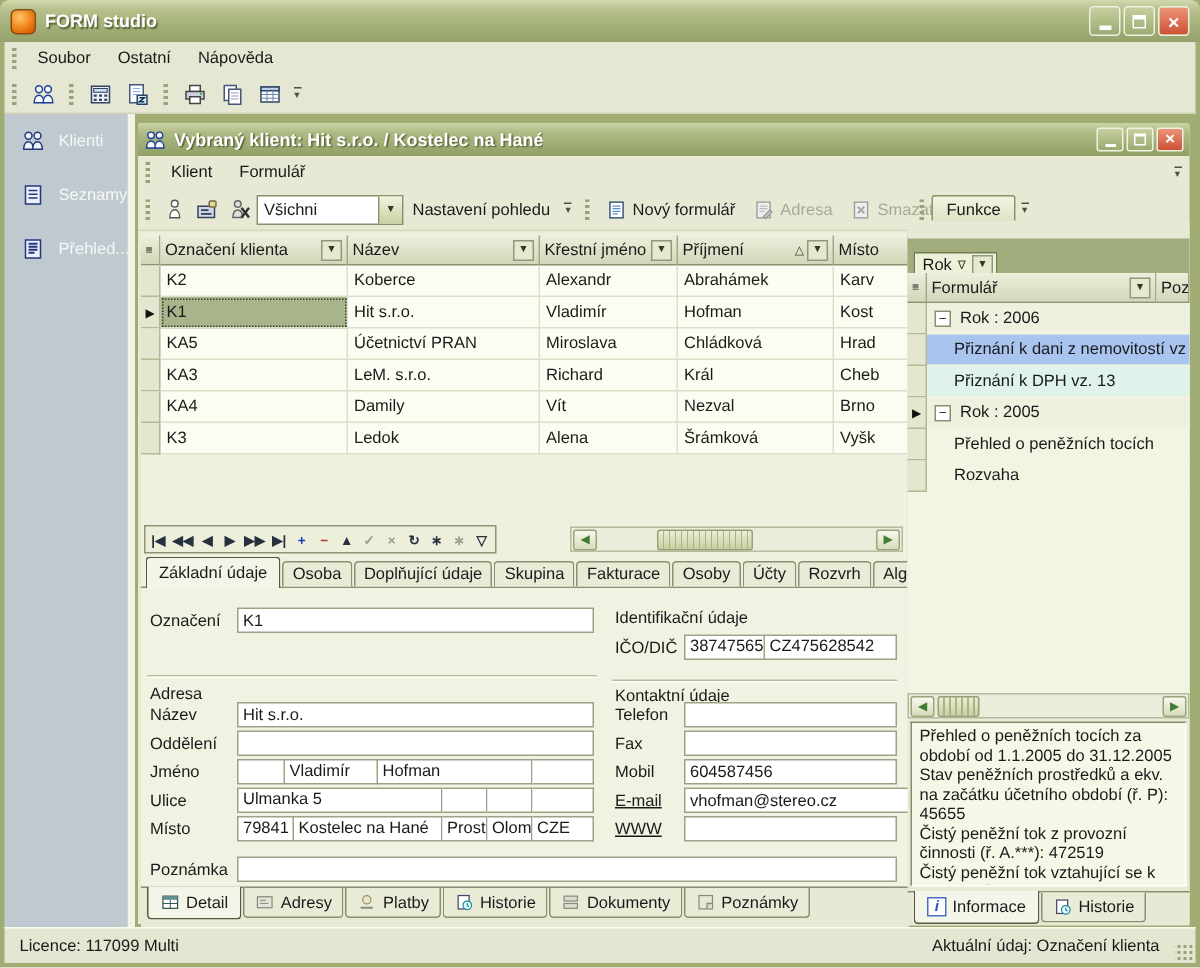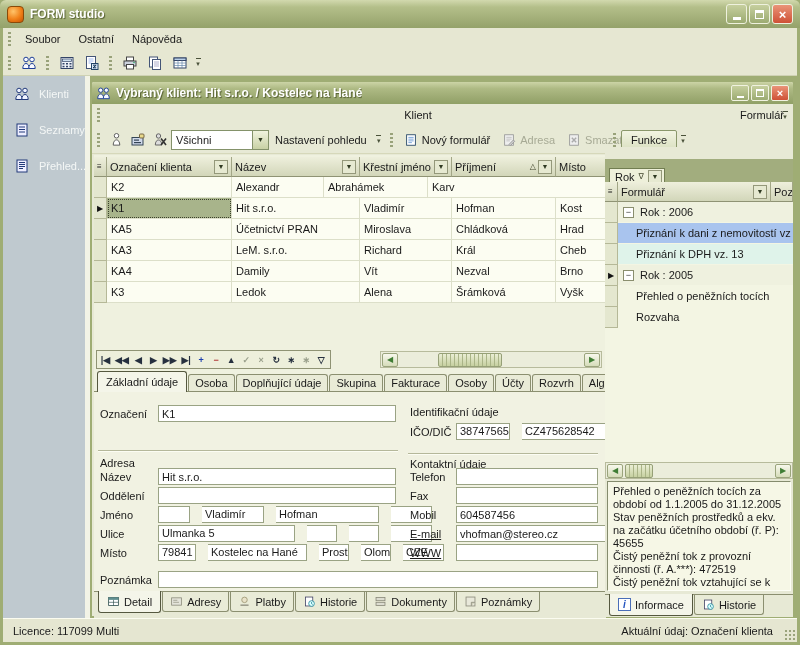--- a/index.html
+++ b/index.html
@@ -43,21 +43,21 @@
 .child-title { height:22px; border-radius:2px 2px 0 0;
   background:linear-gradient(180deg,#ccd4a6 0%,#aeba84 30%,#9fac75 65%,#90a066 100%);
   display:flex; align-items:center; padding:0 4px; }
 .child-title .title-text { font-size:12px; margin-left:5px; white-space:nowrap; overflow:hidden; }
 .cwbtn { width:18px; height:16px; border-radius:2px; border:1px solid #f0f2e0;
   background:linear-gradient(180deg,#c6cf9e,#9cab72); display:flex; align-items:center; justify-content:center; }
 .cwbtn.close { background:linear-gradient(180deg,#ea9478,#cf5136); }
 .cwbtn .glyph-min { width:7px; height:2px; margin-top:8px; }
 .cwbtn .glyph-max { width:8px; height:8px; border-width:1px; border-top-width:2px; }
 .cwbtn .glyph-x { font-size:11px; line-height:11px; }
-.child-menubar { height:22px; display:flex; align-items:center; position:relative;justify-content:space-between; }
+.child-menubar { height:22px; display:flex; align-items:center; position:relative; }
 .child-toolbar { height:28px; display:flex; align-items:center; position:relative; border-bottom:1px solid #d6d8ba; }
 .ct-ibtn { width:22px; height:22px; display:flex; align-items:center; justify-content:center; }
 .combo { width:98px; height:20px; background:#fff; border:1px solid #84926a; display:flex; align-items:center; padding-left:4px; }
 .combo .ddb { margin-left:auto; width:16px; height:18px; border-left:1px solid #84926a;
   background:linear-gradient(180deg,#f0f3de,#c8d1a4); display:flex; align-items:center; justify-content:center; font-size:7px; color:#2f3a22; }
 .flatbtn { padding:3px 6px; display:flex; align-items:center; gap:4px; }
 .flatbtn.disabled { color:#A7AA95; }
 .chipbtn { border:1px solid #8a976b; background:linear-gradient(180deg,#f2f4e2,#dbe1c2); padding:3px 9px; border-radius:2px; }
 
 
@@ -91,21 +91,21 @@
 
 .tabstrip { position:absolute; left:0; top:216px; width:512px; height:21px; display:flex; align-items:flex-end; padding-left:3px; border-bottom:1px solid #8b8f70; }
 .tab { border:1px solid #8b8f70; border-bottom:none; border-radius:3px 3px 0 0; padding:2px 6px; background:#E9EBD7; margin-right:1px; white-space:nowrap; }
 .tab.active { background:#F4F5E9; border-color:#55583f; padding:4px 8px; margin-bottom:-1px; z-index:2; position:relative; }
 
 
 .detail { position:absolute; left:0; top:237px; width:512px; height:199px; background:#F1F2E2; }
 .lbl { position:absolute; white-space:nowrap; }
 .lbl.link { text-decoration:underline; }
 .fld { position:absolute; height:17px; background:#fff; border:1px solid #9aa384; padding:1px 3px; display:flex; align-items:center; overflow:hidden; white-space:nowrap; }
-.fldrow { position:absolute; height:33px; display:flex;gap:12px; }
+.fldrow { position:absolute; height:33px; display:flex; }
 .fldrow .seg { height:17px; background:#fff; border:1px solid #9aa384; border-left:none; padding:1px 3px; overflow:hidden; white-space:nowrap; }
 .fldrow .seg:first-child { border-left:1px solid #9aa384; }
 .etch { position:absolute; height:2px; border-top:1px solid #b5b89a; border-bottom:1px solid #fcfdf3; }
 
 
 .btabs { position:absolute; left:2px; top:509px; width:512px; height:38px; display:flex; align-items:flex-start; padding-left:4px; border-top:1px solid #8b8f70; background:#E7E9D5; }
 .btab { border:1px solid #8b8f70; border-top:none; border-radius:0 0 3px 3px; padding:3px 7px; background:#E9EBD7; margin-right:1px; display:flex; align-items:center; gap:4px; }
 .btab.active { background:#F4F5E9; border-color:#55583f; margin-top:-1px; padding:4px 8px; }
 
 
@@ -412,20 +412,21 @@
               <span class="sortmark">△</span>
               <span class="dd">▼</span>
             </div>
           <div class="gh c5">
               <span>Místo</span>
             </div>
         </div>
         <div class="grid-row">
           <div class="ind c0"></div>
           <div class="gc c1">K2</div>
+          <div class="gc c2">Koberce</div>
           <div class="gc c3">Alexandr</div>
           <div class="gc c4">Abrahámek</div>
           <div class="gc c5">Karv</div>
         </div>
         <div class="grid-row">
           <div class="ind c0">
               <span>▶</span>
             </div>
           <div class="gc c1 selcell">K1</div>
           <div class="gc c2">Hit s.r.o.</div>

